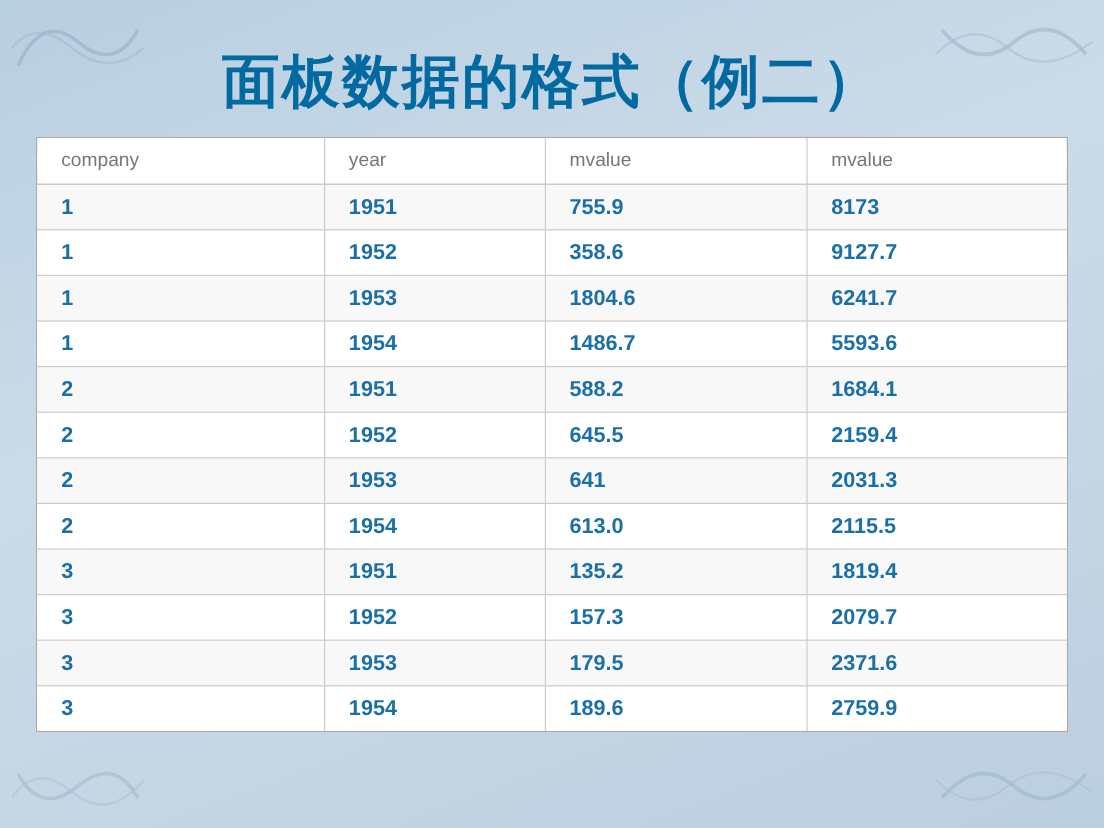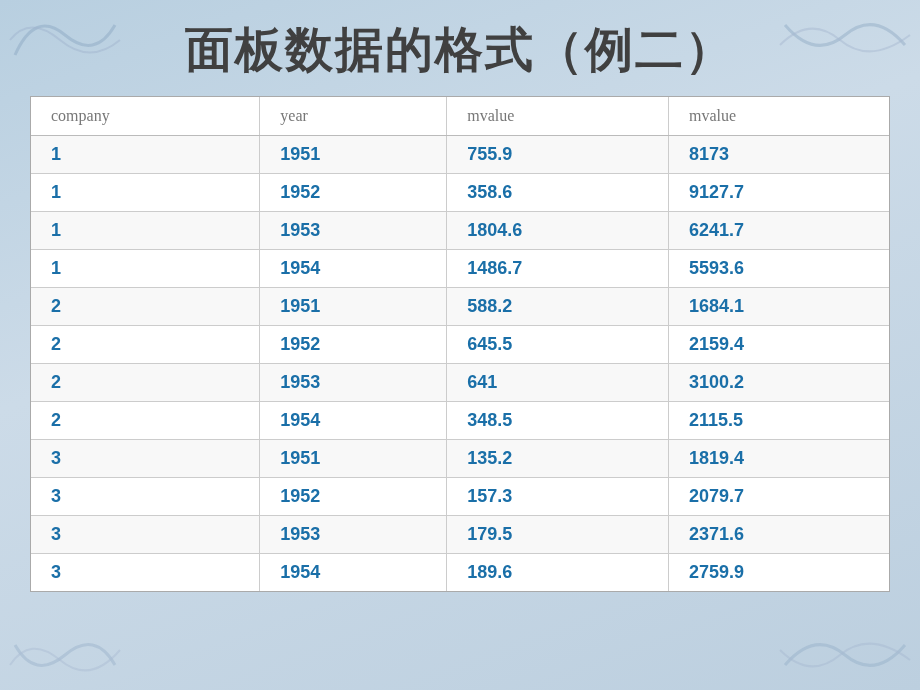--- a/index.html
+++ b/index.html
@@ -46,22 +46,22 @@
     .deco-bottom-right {
       bottom: 5px; right: 5px;
       width: 140px; height: 60px;
       opacity: 0.4;
     }
 
     .page-title {
       text-align: center;
       font-size: 48px;
       font-weight: bold;
-      color: #404040;
-      padding: 18px 0 14px 0;
+      color: #0369a1;
+      padding: 36px 0 14px 0;
       position: relative;
       z-index: 1;
       letter-spacing: 2px;
     }
 
     .table-container {
       position: relative;
       z-index: 1;
       margin: 0 30px;
       background: white;
@@ -73,21 +73,21 @@
       border-collapse: collapse;
       font-size: 18px;
     }
 
     thead tr th {
       padding: 10px 20px;
       text-align: left;
       font-weight: normal;
       color: #777;
       font-size: 16px;
-      font-family: Liberation Serif, serif;
+      font-family: Liberation Sans, sans-serif;
       border-bottom: 1.5px solid #bbb;
       border-right: 1.5px solid #ccc;
       background: white;
       border-radius: 17px;
     }
 
     thead tr th:last-child {
       border-right: none;
     }
 
@@ -187,26 +187,26 @@
         <tr>
           <td>2</td>
           <td>1952</td>
           <td>645.5</td>
           <td>2159.4</td>
         </tr>
         <tr>
           <td>2</td>
           <td>1953</td>
           <td>641</td>
-          <td>3100.2</td>
+          <td>2031.3</td>
         </tr>
         <tr>
           <td>2</td>
           <td>1954</td>
-          <td>348.5</td>
+          <td>613.0</td>
           <td>2115.5</td>
         </tr>
         <tr>
           <td>3</td>
           <td>1951</td>
           <td>135.2</td>
           <td>1819.4</td>
         </tr>
         <tr>
           <td>3</td>

